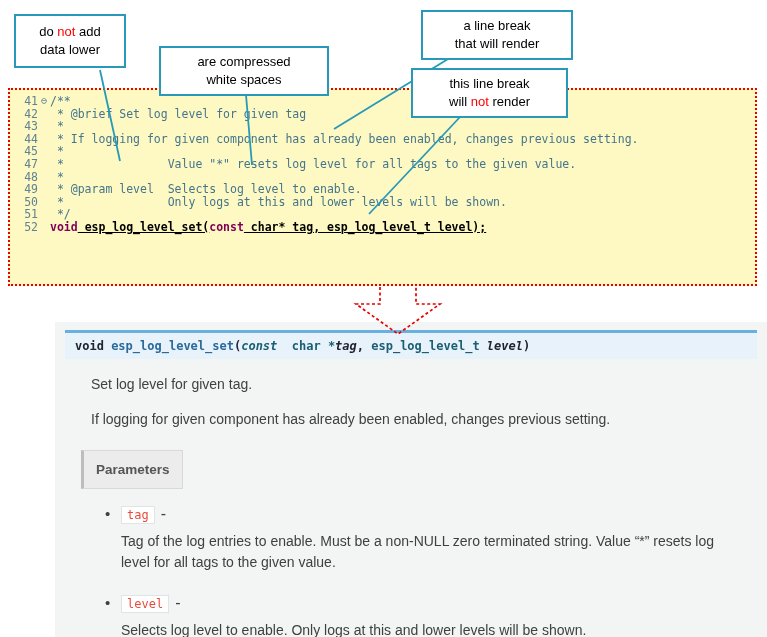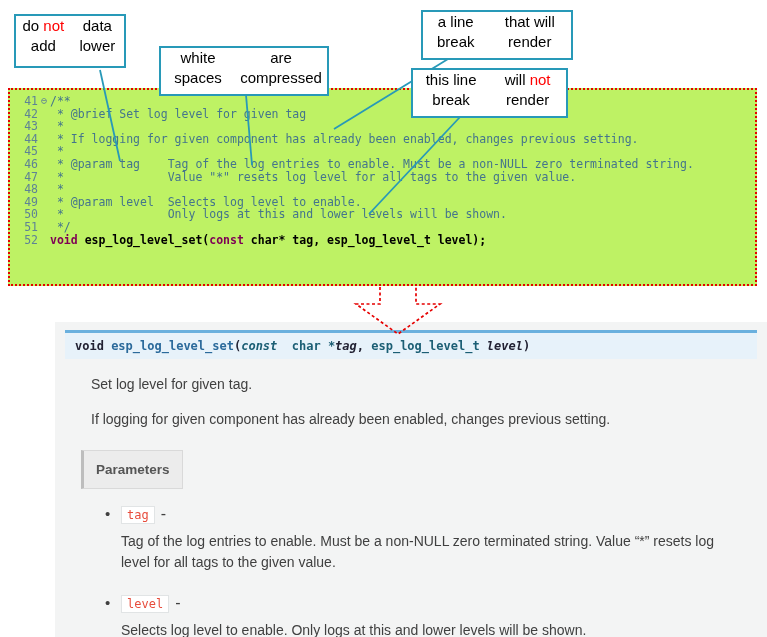--- a/index.html
+++ b/index.html
@@ -1,38 +1,38 @@
 <!DOCTYPE html>
 <html style="--teal: #2899b8; --red: #ff0000; --dotred: #e60000; --comment: #44758c; --kw: #7f0055; --linenum: #5e8395; --sigbg: #e7f2fa; --sigborder: #6ab0de; --bodytext: #404040; --chipred: #e74c3c;"><head>
 <meta charset="utf-8">
 <style>
   * { margin:0; padding:0; box-sizing:border-box; }
   html,body { background:#fff; font-family:"Liberation Sans", sans-serif; }
   .stage { position:relative; width:767px; height:637px; background:#fff; overflow:hidden; }
 
   
   .callout { position:absolute; z-index:4; background:#fff; border:2px solid var(--teal,#2899b8);
-             display:flex; justify-content:center; text-align:center;
-             font-size:15px; color:#000; line-height:1.35; }
+             display:flex; flex-direction:column; justify-content:center; text-align:center;
+             font-size:13px; color:#000; line-height:1.35; }
   .red { color:var(--red,#ff0000); }
 
   
   .connectors { position:absolute; inset:0; z-index:3; pointer-events:none; }
   .arrowsvg   { position:absolute; inset:0; z-index:2; pointer-events:none; }
 
   
   .codebox { position:absolute; left:8px; top:88px; width:749px; height:198px; z-index:1;
-             border:2px dotted var(--dotred,#e60000); background:#bef264; padding:5px 2px 0 2px;
+             border:2px dotted var(--dotred,#e60000); background:#fef9c3; padding:5px 2px 0 2px;
              font-family:"DejaVu Sans Mono", monospace; font-size:11.5px; line-height:12.6px; }
   .crow  { display:flex; }
   .crow span { white-space:pre; }
   .gut   { width:26px; text-align:right; color:var(--linenum,#5e8395); flex:none; }
   .fold  { width:12px; color:var(--linenum,#5e8395); flex:none; text-align:center; font-size:10px; }
   .ctext { color:var(--comment,#44758c); }
-  .pl    { color:#000; font-weight:bold; }
+  .pl    { color:#000; font-weight:bold;text-decoration:underline; }
   .kw    { color:var(--kw,#7f0055); font-weight:bold; }
 
   
   .docwrap { position:absolute; left:55px; top:322px; width:712px; height:315px; z-index:0;
              background:#f3f4f4; padding:8px 10px; color:var(--bodytext,#404040); }
   .sigbar { background:var(--sigbg,#e7f2fa); border-top:3px solid var(--sigborder,#6ab0de);
             padding:6px 10px; font-family:"DejaVu Sans Mono", monospace; font-size:12px;
             white-space:pre; color:#223; }
   .s-ret  { font-weight:bold; color:#223; }
   .s-name { font-weight:bold; color:#2b6a9b;margin-top:40px; }
@@ -67,22 +67,22 @@
   <svg class="arrowsvg" width="767" height="637" viewBox="0 0 767 637">
     <path d="M380,287 L380,304 L356,304 L398,334 L440,304 L416,304 L416,287" fill="none" stroke="#e60000" stroke-width="1.7" stroke-dasharray="3 2.5"></path>
   </svg>
 
   <div class="callout" style="left:14px; top:14px; width:112px; height:54px;">
     <div><span>do </span><span class="red">not</span><span> add</span></div>
     <div>data lower</div>
   </div>
 
   <div class="callout" style="left:159px; top:46px; width:170px; height:50px;">
+    <div>are compressed</div>
     <div>white spaces</div>
-    <div>are compressed</div>
   </div>
 
   <div class="callout" style="left:421px; top:10px; width:152px; height:50px;">
     <div>a line break</div>
     <div>that will render</div>
   </div>
 
   <div class="callout" style="left:411px; top:68px; width:157px; height:50px;">
     <div>this line break</div>
     <div><span>will </span><span class="red">not</span><span> render</span></div>
@@ -106,25 +106,20 @@
       </div>
     <div class="crow">
         <span class="gut">44</span>
         <span class="fold"></span>
         <span class="ctext"> * If logging for given component has already been enabled, changes previous setting.</span>
       </div>
     <div class="crow">
         <span class="gut">45</span>
         <span class="fold"></span>
         <span class="ctext"> *</span>
-      </div>
-    <div class="crow">
-        <span class="gut">46</span>
-        <span class="fold"></span>
-        <span class="ctext"> * @param tag    Tag of the log entries to enable. Must be a non-NULL zero terminated string.</span>
       </div>
     <div class="crow">
         <span class="gut">47</span>
         <span class="fold"></span>
         <span class="ctext"> *               Value "*" resets log level for all tags to the given value.</span>
       </div>
     <div class="crow">
         <span class="gut">48</span>
         <span class="fold"></span>
         <span class="ctext"> *</span>

